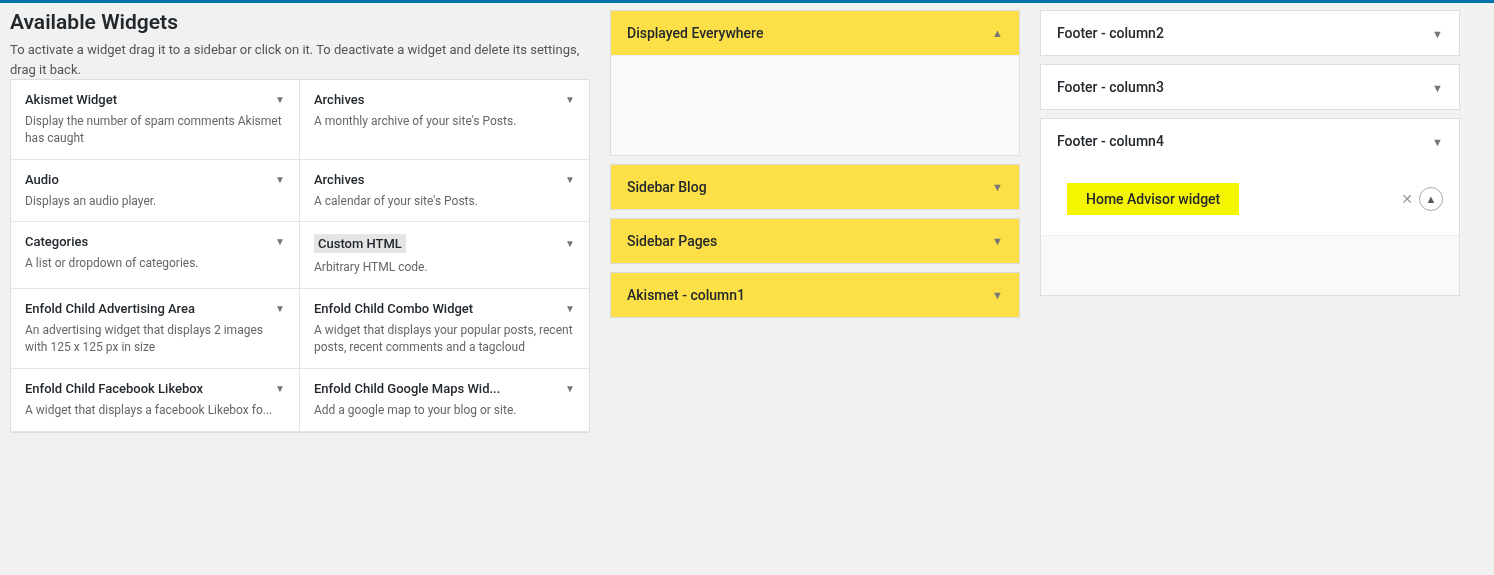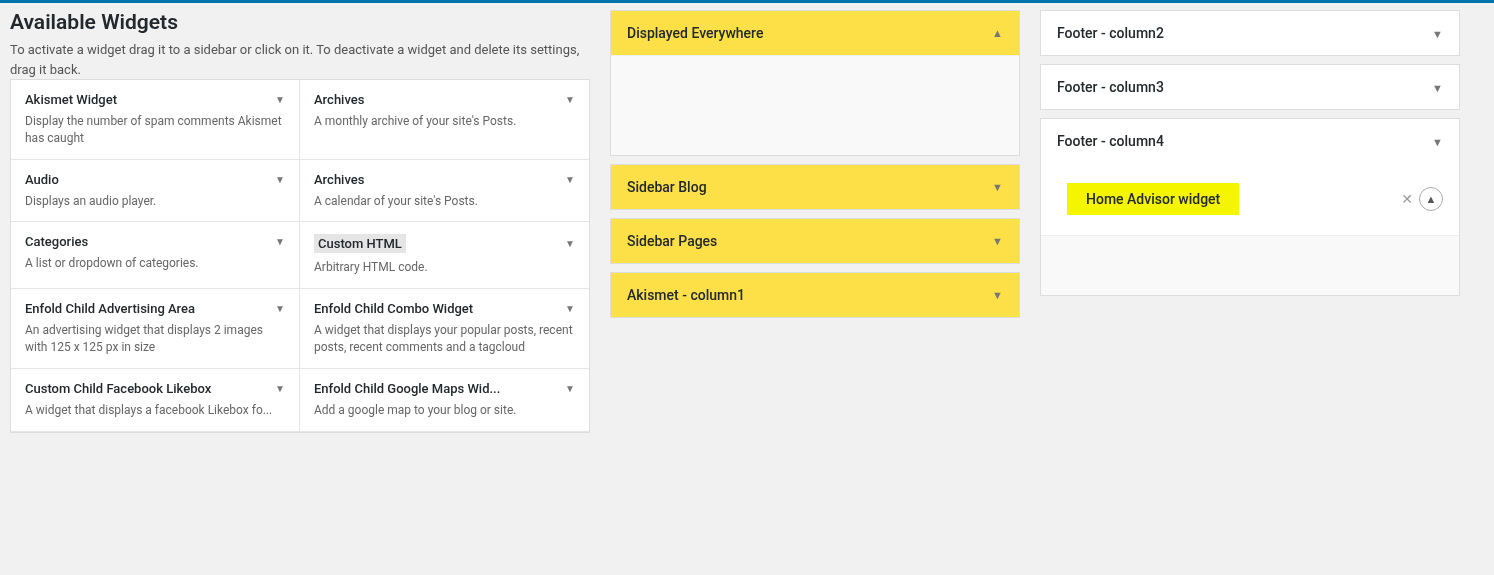--- a/index.html
+++ b/index.html
@@ -122,21 +122,21 @@
       <div class="widget-item">
         <div class="widget-item-header">
           <span class="widget-item-title">Enfold Child Combo Widget</span>
           <span class="chevron-down">▼</span>
         </div>
         <div class="widget-item-desc">A widget that displays your popular posts, recent posts, recent comments and a tagcloud</div>
       </div>
 
       <div class="widget-item">
         <div class="widget-item-header">
-          <span class="widget-item-title">Custom Child Facebook Likebox</span>
+          <span class="widget-item-title">Enfold Child Facebook Likebox</span>
           <span class="chevron-down">▼</span>
         </div>
         <div class="widget-item-desc">A widget that displays a facebook Likebox fo...</div>
       </div>
       <div class="widget-item">
         <div class="widget-item-header">
           <span class="widget-item-title">Enfold Child Google Maps Wid...</span>
           <span class="chevron-down">▼</span>
         </div>
         <div class="widget-item-desc">Add a google map to your blog or site.</div>

